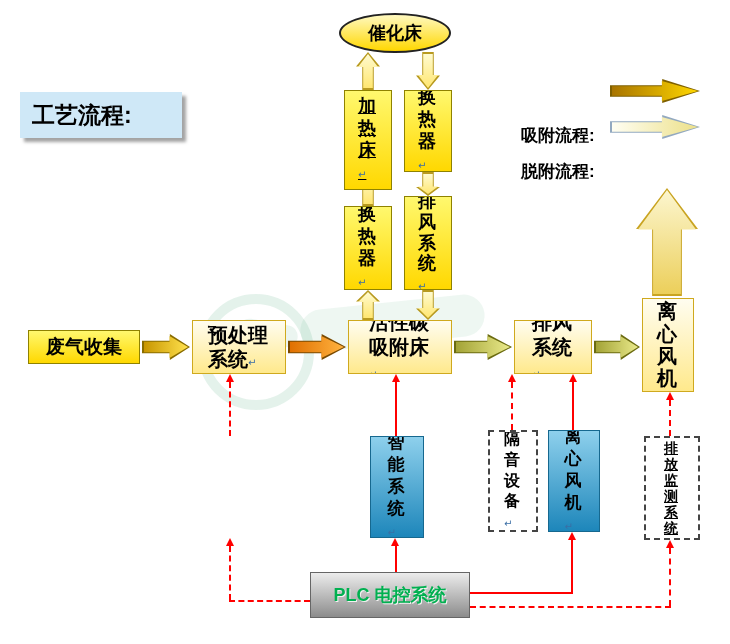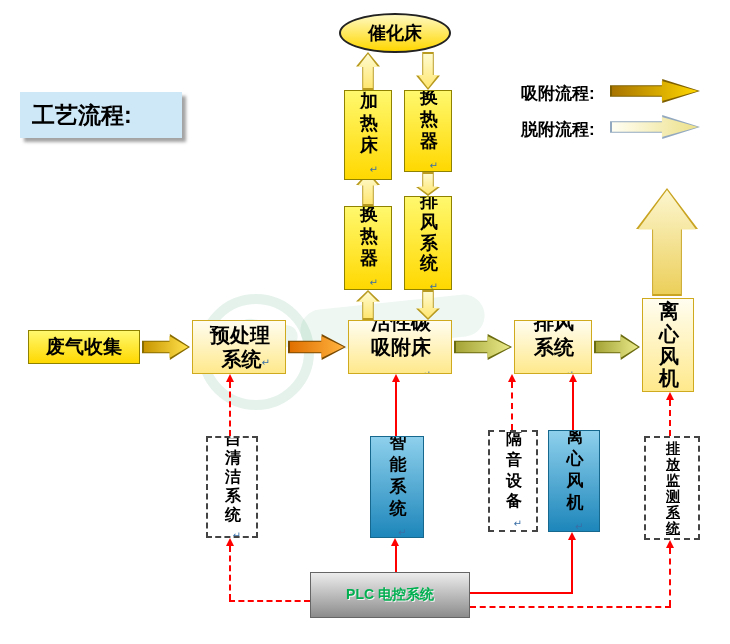--- a/index.html
+++ b/index.html
@@ -3,21 +3,21 @@
 <meta charset="utf-8">
 <style>
   html,body{margin:0;padding:0;background:#ffffff;}
   #canvas{
     position:relative;width:730px;height:644px;background:#ffffff;overflow:hidden;
     font-family:"Liberation Sans","DejaVu Sans",sans-serif;color:#000;
   }
   
   .node{
     position:absolute;box-sizing:border-box;display:flex;align-items:center;justify-content:center;
-    font-weight:bold;text-align:right;overflow:hidden;
+    font-weight:bold;text-align:left;overflow:hidden;
   }
   .sun{background:linear-gradient(180deg,#fff86e,#ffd800);border:1px solid #8f8200;}
   .pale{background:linear-gradient(180deg,#fffdf0,#ffe98c);border:1px solid #cfa91e;}
   .blue{background:linear-gradient(180deg,#8ed0ec,#1d86ba);border:1px solid #16688f;}
   .dashedbox{background:#ffffff;border:2px dashed #444444;}
   .ellipse{border-radius:50%;border:2px solid #222222;background:linear-gradient(180deg,#fff9c0,#ffd700);}
   .wrap{word-break:break-all;line-height:1.22;}
   .ret{font-size:10px;color:#3a6ea5;font-weight:normal;}
   
   .arrow{position:absolute;}
@@ -38,31 +38,31 @@
   .rline-h{position:absolute;height:0;border-top:2px solid #ff0000;}
   .rline-v.d{border-left-style:dashed;}
   .rline-h.d{border-top-style:dashed;}
   .redtri{position:absolute;width:0;height:0;border-left:4px solid transparent;border-right:4px solid transparent;border-bottom:8px solid #ff0000;}
   
   .title-box{
     position:absolute;left:20px;top:92px;width:162px;height:46px;background:#cfe8f7;
     display:flex;align-items:center;padding-left:12px;box-sizing:border-box;
     font-size:23px;font-weight:bold;box-shadow:4px 4px 3px rgba(90,90,90,0.55);
   }
-  .legend-label{position:absolute;font-size:17px;font-weight:bold;}
+  .legend-label{position:absolute;font-size:17px;font-weight:bold;margin-top:42px;}
   .note-box{
     position:absolute;left:14px;top:586px;width:198px;height:34px;background:#ccc0da;
     display:flex;align-items:center;justify-content:center;font-size:14px;font-weight:bold;
     border:1px solid #b3a6c6;box-sizing:border-box;
   }
   .plc-box{
     position:absolute;left:310px;top:572px;width:160px;height:46px;
     background:linear-gradient(180deg,#ececec,#8c8c8c);border:1px solid #666666;box-sizing:border-box;
     display:flex;align-items:center;justify-content:center;
-    font-size:14px;font-weight:bold;color:#00b050;text-shadow:1px 1px 0 #f2f2f2;
+    font-size:18px;font-weight:bold;color:#00b050;text-shadow:1px 1px 0 #f2f2f2;
   }
   
   .wm-ring{position:absolute;left:198px;top:294px;width:96px;height:96px;border:10px solid rgba(90,175,130,0.16);border-radius:50%;}
   .wm-blob{position:absolute;left:300px;top:302px;width:185px;height:42px;background:rgba(90,175,130,0.10);border-radius:22px;transform:rotate(-6deg);}
   .wm-blob2{position:absolute;left:238px;top:322px;width:60px;height:22px;background:rgba(90,175,130,0.12);border-radius:12px;transform:rotate(10deg);}
 </style>
 </head>
 <body>
 
 <div id="canvas">
@@ -105,21 +105,21 @@
     </div>
   <div class="arrow a-up c-pale-v" style="left:356px;top:290px;width:24px;height:30px;">
       <div class="outer"></div>
       <div class="inner"></div>
     </div>
   <div class="arrow a-down c-pale-v" style="left:416px;top:290px;width:24px;height:30px;">
       <div class="outer"></div>
       <div class="inner"></div>
     </div>
 
-  <div class="node sun" style="left:344px;top:90px;width:48px;height:90px;font-size:18px;">
+  <div class="node sun" style="left:344px;top:90px;width:48px;height:100px;font-size:18px;text-decoration:underline;">
     <div class="wrap" style="width:20px;"><span>加热床</span><span class="ret">↵</span></div>
   </div>
   <div class="node sun" style="left:404px;top:90px;width:48px;height:82px;font-size:18px;">
     <div class="wrap" style="width:20px;"><span>换热器</span><span class="ret">↵</span></div>
   </div>
   <div class="node sun" style="left:344px;top:206px;width:48px;height:84px;font-size:18px;">
     <div class="wrap" style="width:20px;"><span>换热器</span><span class="ret">↵</span></div>
   </div>
   <div class="node sun" style="left:404px;top:196px;width:48px;height:94px;font-size:18px;line-height:1.15;">
     <div class="wrap" style="width:20px;line-height:1.15;"><span>排风系统</span><span class="ret">↵</span></div>
@@ -158,23 +158,20 @@
     </div>
 
   <div class="arrow a-up c-big" style="left:636px;top:188px;width:62px;height:108px;">
       <div class="outer"></div>
       <div class="inner"></div>
     </div>
   <div class="node pale" style="left:642px;top:298px;width:52px;height:94px;font-size:20px;">
     <div class="wrap" style="width:22px;line-height:1.12;"><span>离心风机</span></div>
   </div>
 
-  <div class="node dashedbox" style="left:206px;top:436px;width:52px;height:102px;font-size:16px;">
-    <div class="wrap" style="width:18px;line-height:1.18;"><span>自清洁系统</span><span class="ret">↵</span></div>
-  </div>
   <div class="node blue" style="left:370px;top:436px;width:54px;height:102px;font-size:17px;">
     <div class="wrap" style="width:19px;line-height:1.3;"><span>智能系统</span><span class="ret">↵</span></div>
   </div>
   <div class="node blue" style="left:548px;top:430px;width:52px;height:102px;font-size:17px;">
     <div class="wrap" style="width:19px;line-height:1.3;"><span>离心风机</span><span class="ret">↵</span></div>
   </div>
   <div class="node dashedbox" style="left:488px;top:430px;width:50px;height:102px;font-size:16px;">
     <div class="wrap" style="width:18px;line-height:1.3;"><span>隔音设备</span><span class="ret">↵</span></div>
   </div>
   <div class="node dashedbox" style="left:644px;top:436px;width:56px;height:104px;font-size:14px;text-decoration:underline;">

